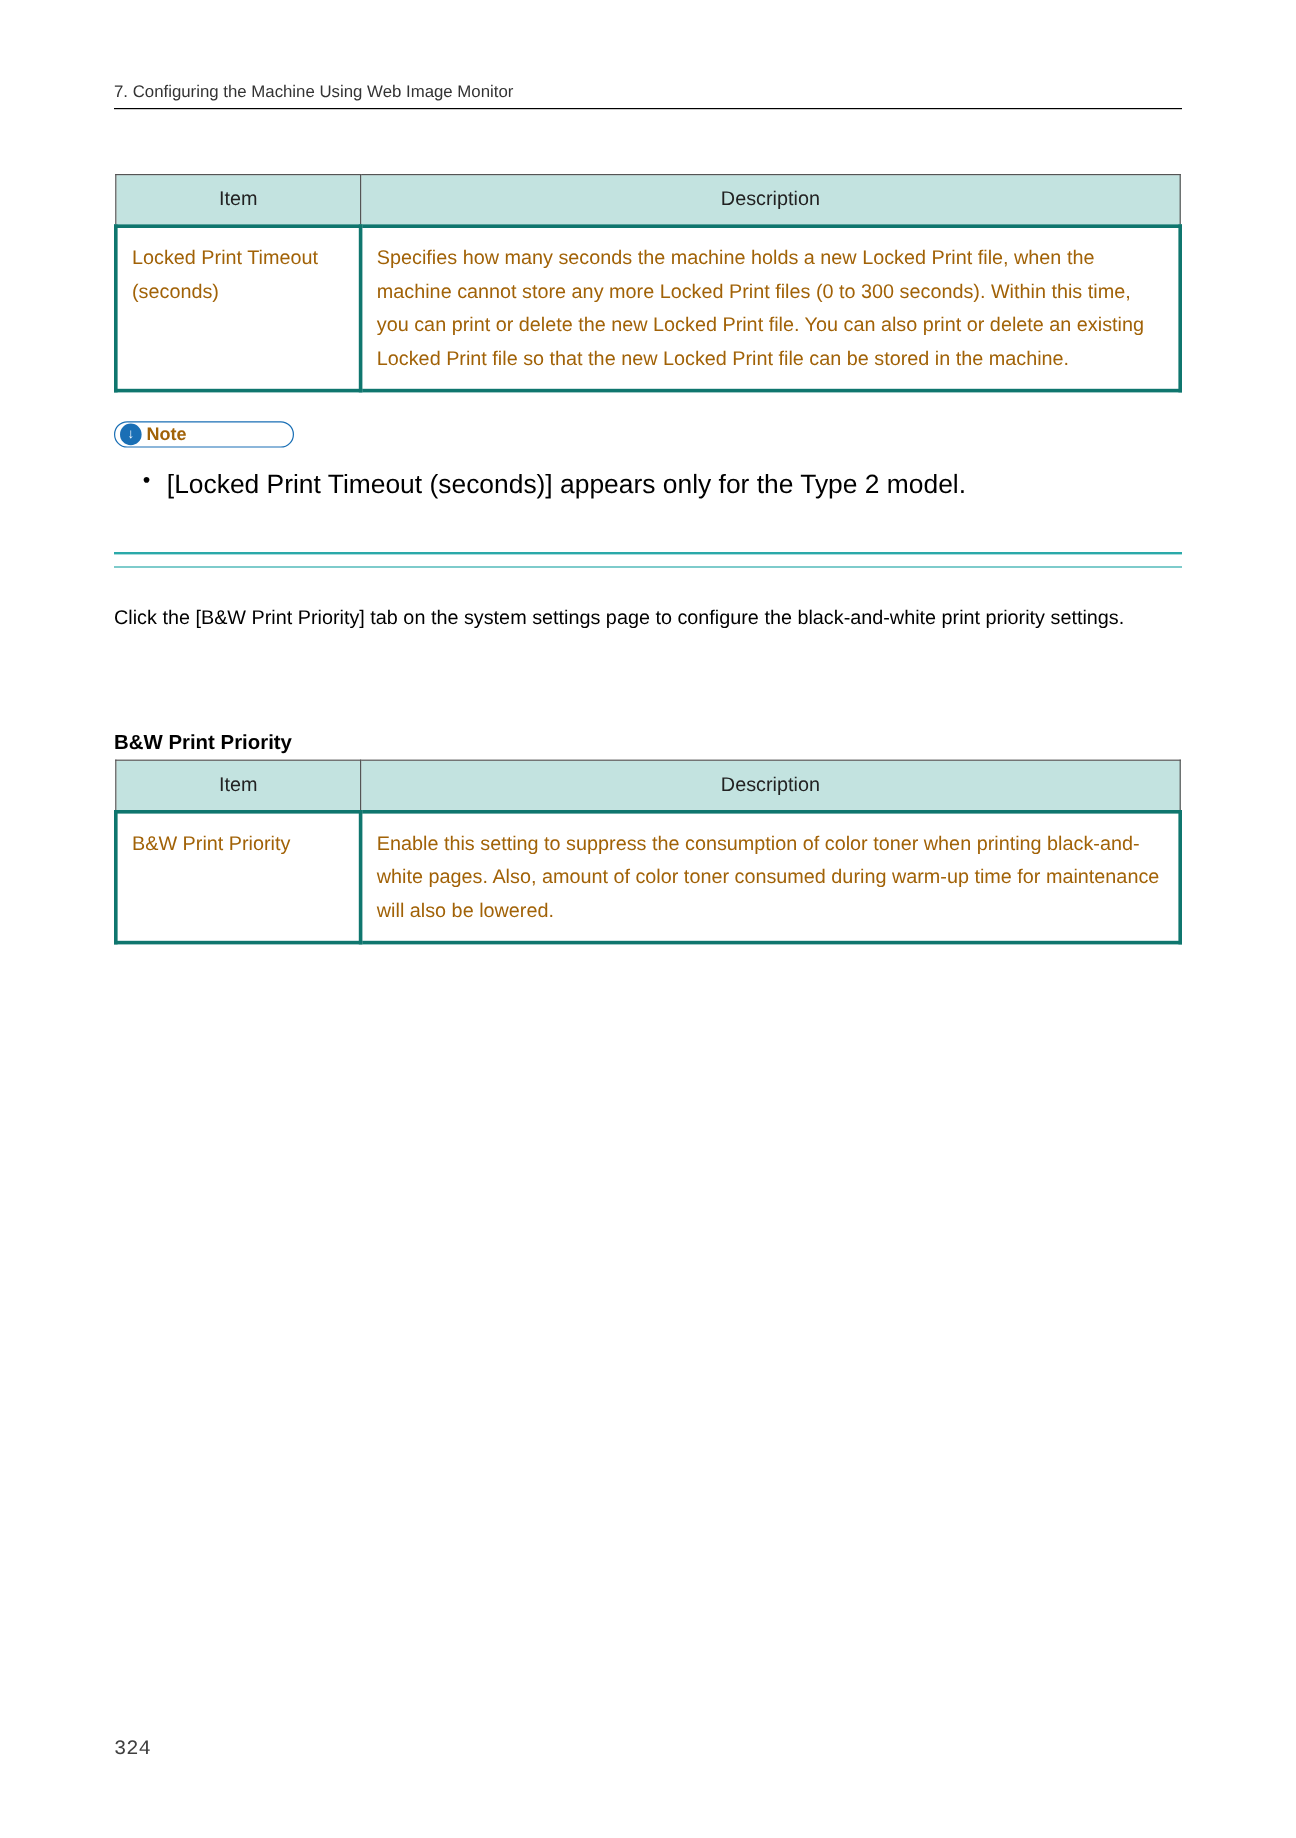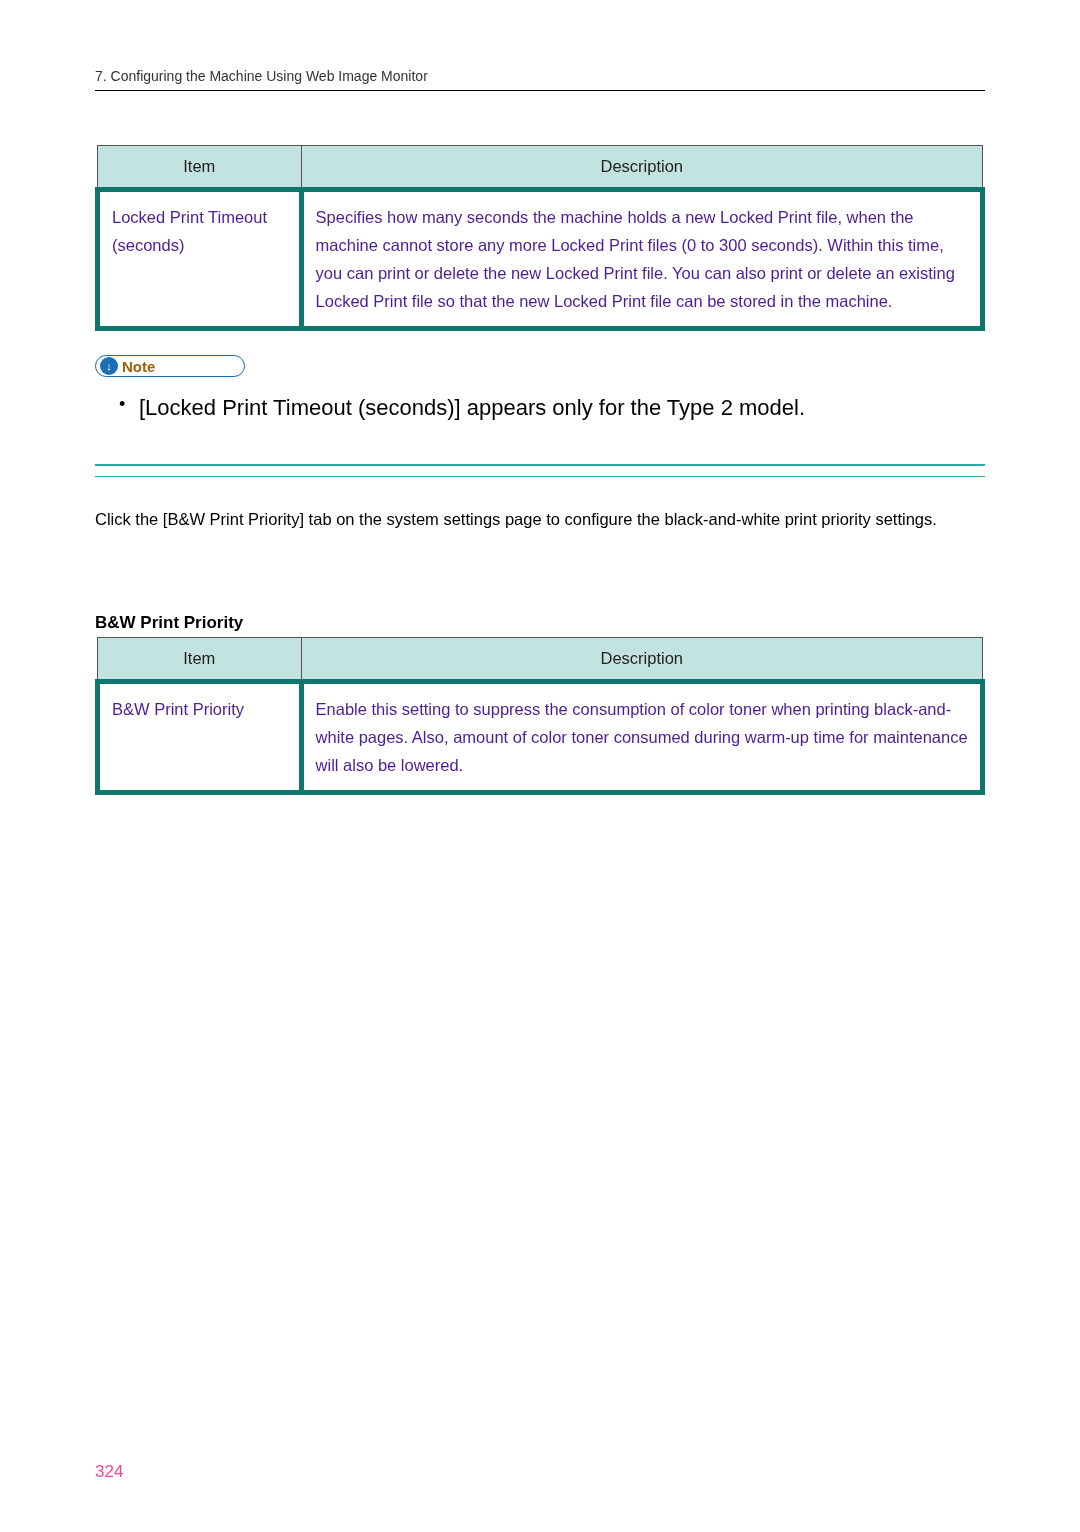--- a/index.html
+++ b/index.html
@@ -35,26 +35,26 @@
     table th {
       background: #c3e3e0;
       font-weight: normal;
       font-size: 16.5px;
       padding: 11px 10px;
       border: 1px solid #555;
       text-align: center;
       color: #222;
     }
     table td {
-      border: 5px solid #0f766e;
+      border: 3px solid #0f766e;
       padding: 11px 12px;
       font-size: 16.5px;
       vertical-align: top;
       line-height: 1.7;
-      color: #4c1d95;
+      color: #a16207;
     }
     .col-item {
       width: 23%;
     }
     .col-desc {
       width: 77%;
     }
     .note-badge {
       display: inline-flex;
       align-items: center;
@@ -126,24 +126,25 @@
       line-height: 1.7;
       margin-bottom: 80px;
     }
     .sub-heading {
       font-size: 17px;
       font-weight: bold;
       margin-bottom: 4px;
     }
     .page-number {
       position: absolute;
-      bottom: 50px;
+      bottom: 64px;
       left: 95px;
       font-size: 17px;
-      color: #ec4899;
+      color: #404040;
+      font-family: Liberation Mono, monospace;
     }
   </style>
 </head>
 <body>
 
 
 
 <div class="chapter-header">7. Configuring the Machine Using Web Image Monitor</div>
 <hr class="header-rule">
 

